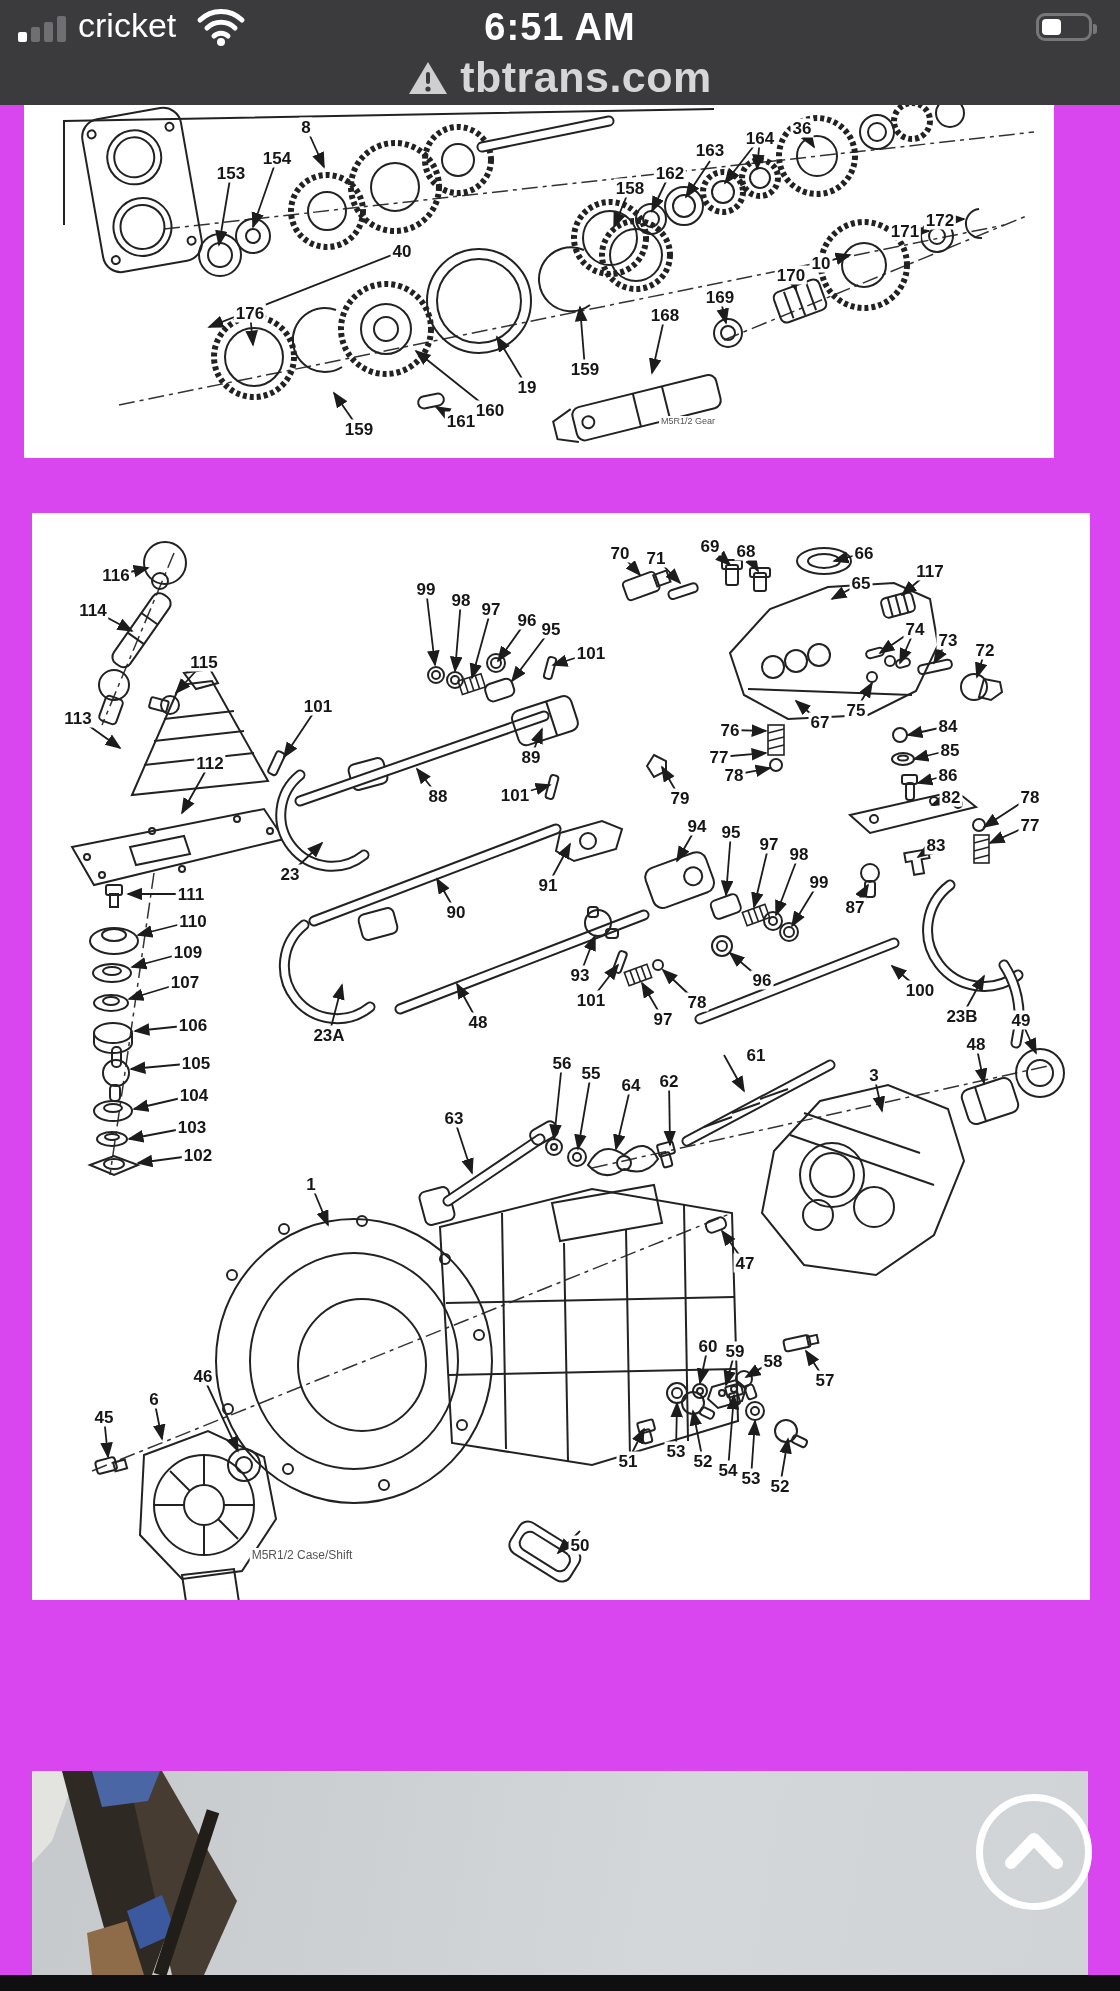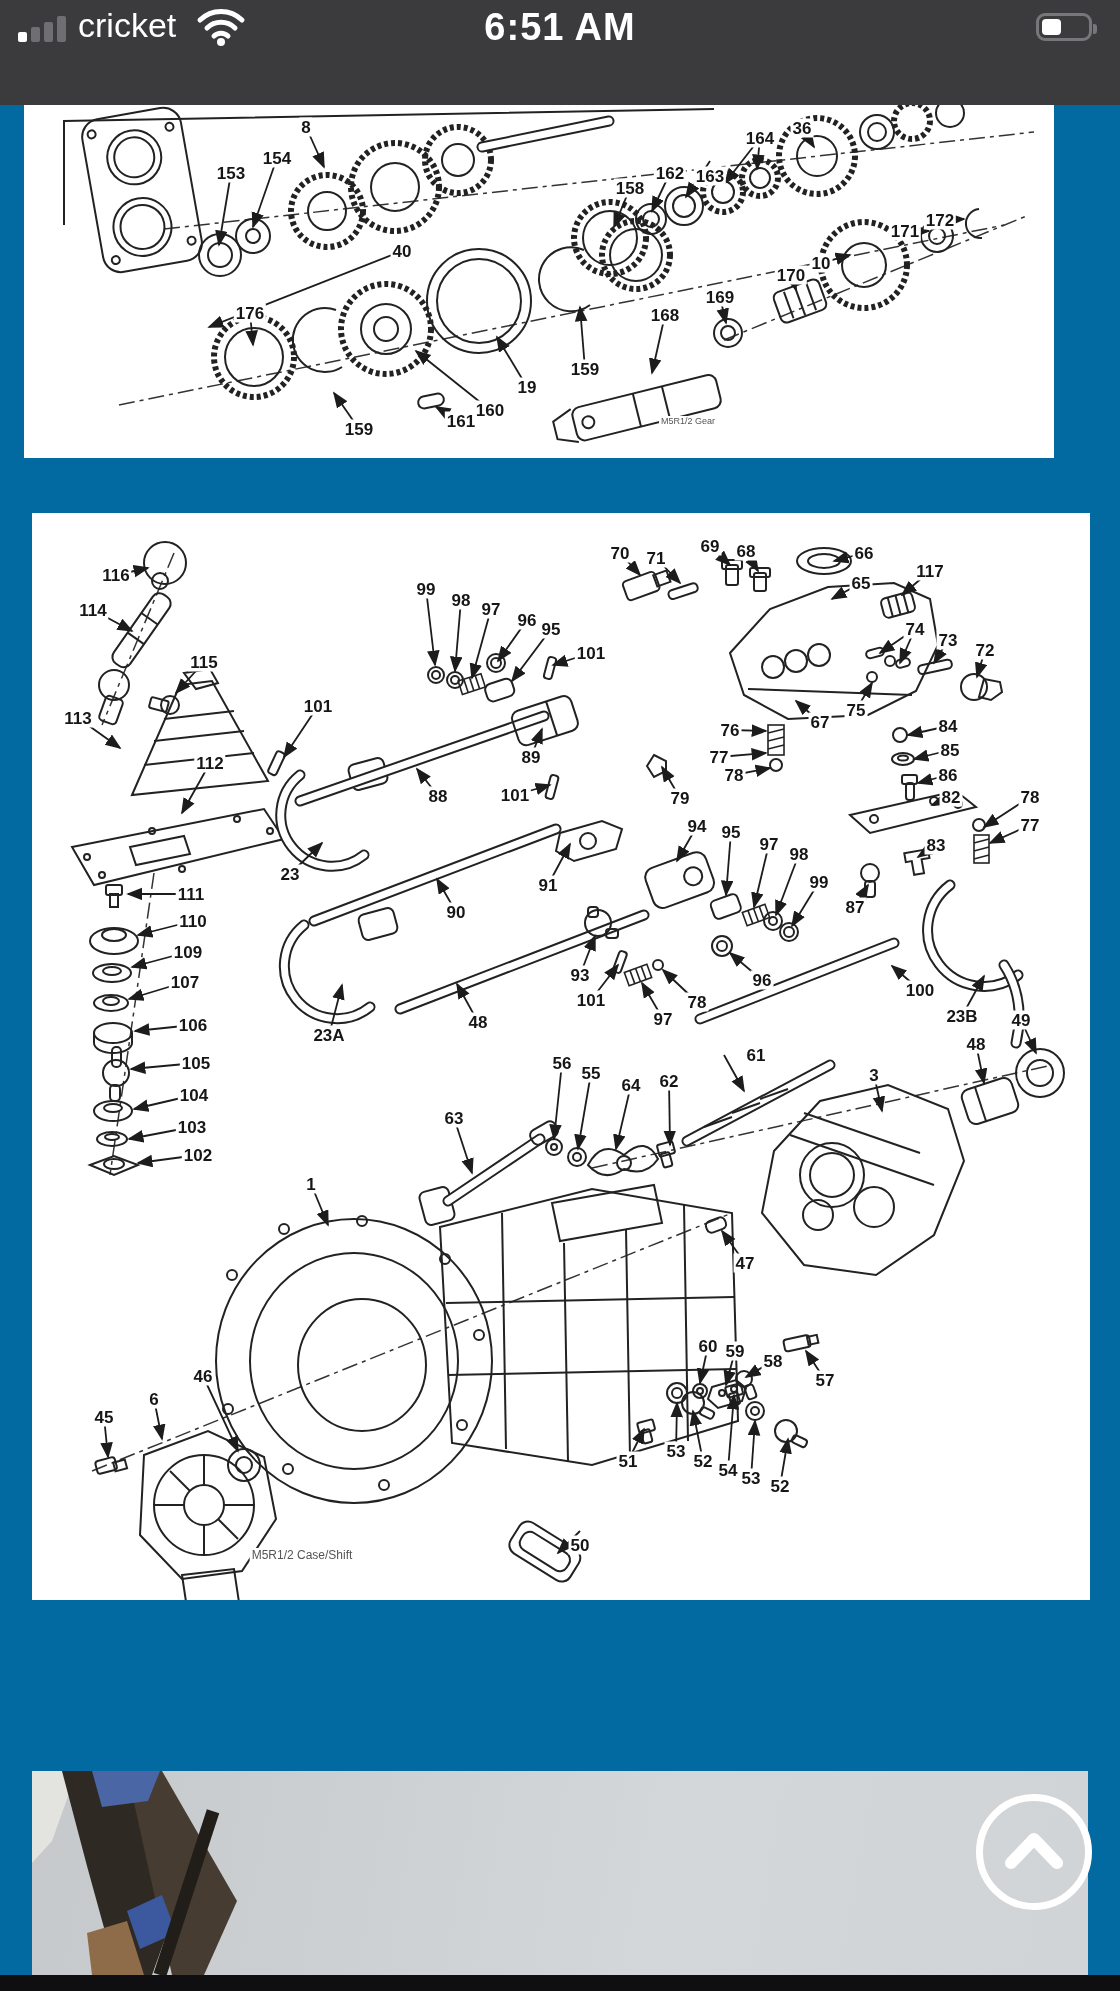--- a/index.html
+++ b/index.html
@@ -1,16 +1,16 @@
 <!DOCTYPE html>
 <html><head>
 <meta charset="utf-8">
 <style>
   html,body{margin:0;padding:0;background:#2f70c4;}
-  #screen{position:relative;width:1120px;height:1991px;overflow:hidden;background:#0369a1;
+  #screen{position:relative;width:1120px;height:1991px;overflow:hidden;background:#d946ef;
           font-family:"Liberation Sans",sans-serif;}
   
   .header{position:absolute;left:0;top:0;width:1120px;height:105px;background:#3b3b3d;z-index:8;}
   .sigbars{position:absolute;left:18px;top:16px;width:52px;height:26px;}
   .sigbars i{position:absolute;bottom:0;width:9px;border-radius:2px;background:#6f6f73;}
   .sigbars i:nth-child(1){left:0;height:10px;background:#fff;}
   .sigbars i:nth-child(2){left:13px;height:15px;}
   .sigbars i:nth-child(3){left:26px;height:20px;}
   .sigbars i:nth-child(4){left:39px;height:26px;}
   .carrier{position:absolute;left:78px;top:6px;font-size:34px;color:#fff;}
@@ -64,20 +64,28 @@
       <path d="M4 12 A 30 30 0 0 1 46 12" fill="none" stroke="#fff" stroke-width="5" stroke-linecap="round"></path>
       <path d="M11 20 A 20 20 0 0 1 39 20" fill="none" stroke="#fff" stroke-width="5" stroke-linecap="round"></path>
       <path d="M18 28 A 10 10 0 0 1 32 28" fill="none" stroke="#fff" stroke-width="5" stroke-linecap="round"></path>
       <circle cx="25" cy="34" r="4" fill="#fff"></circle>
     </svg>
     <div class="time">6:51 AM</div>
     <div class="batt">
         <b></b>
         <u></u>
       </div>
+    <div class="urlrow">
+      <svg width="40" height="36" viewBox="0 0 40 36">
+        <path d="M20 2 L39 34 H1 Z" fill="#cfcfd2"></path>
+        <rect x="18" y="12" width="4" height="12" rx="2" fill="#3b3b3d"></rect>
+        <circle cx="20" cy="29" r="2.6" fill="#3b3b3d"></circle>
+      </svg>
+      <span class="urltext">tbtrans.com</span>
+    </div>
   </div>
 
   <div class="panel" id="panel1">
     <svg class="art" width="1030" height="353" viewBox="0 0 1030 353">
       <g class="ln">
         <polyline points="40,120 40,16 690,4"></polyline>
         <line class="axis" x1="140" y1="124" x2="1010" y2="27"></line>
         <line class="axis" x1="95" y1="300" x2="980" y2="120"></line>
         <line class="axis" x1="700" y1="235" x2="1005" y2="110"></line>
 
@@ -214,21 +222,21 @@
         <line x1="335" y1="324" x2="310" y2="288" class="leader" marker-end="url(#arrow1)"></line>
       </svg>
     <div class="caption" id="cap1" style="left:664px;top:316px;">M5R1/2 Gear</div>
   <div class="plabel" style="left: 282px; top: 22px;">8</div>
       <div class="plabel" style="left: 207px; top: 68px;">153</div>
       <div class="plabel" style="left: 253px; top: 53px;">154</div>
       <div class="plabel" style="left: 378px; top: 146px;">40</div>
       <div class="plabel" style="left: 226px; top: 208px;">176</div>
       <div class="plabel" style="left: 778px; top: 23px;">36</div>
       <div class="plabel" style="left: 736px; top: 33px;">164</div>
-      <div class="plabel" style="left: 686px; top: 71px;">163</div>
+      <div class="plabel" style="left: 686px; top: 45px;">163</div>
       <div class="plabel" style="left: 646px; top: 68px;">162</div>
       <div class="plabel" style="left: 606px; top: 83px;">158</div>
       <div class="plabel" style="left: 881px; top: 126px;">171</div>
       <div class="plabel" style="left: 916px; top: 115px;">172</div>
       <div class="plabel" style="left: 797px; top: 158px;">10</div>
       <div class="plabel" style="left: 767px; top: 170px;">170</div>
       <div class="plabel" style="left: 696px; top: 192px;">169</div>
       <div class="plabel" style="left: 641px; top: 210px;">168</div>
       <div class="plabel" style="left: 561px; top: 264px;">159</div>
       <div class="plabel" style="left: 503px; top: 282px;">19</div>

